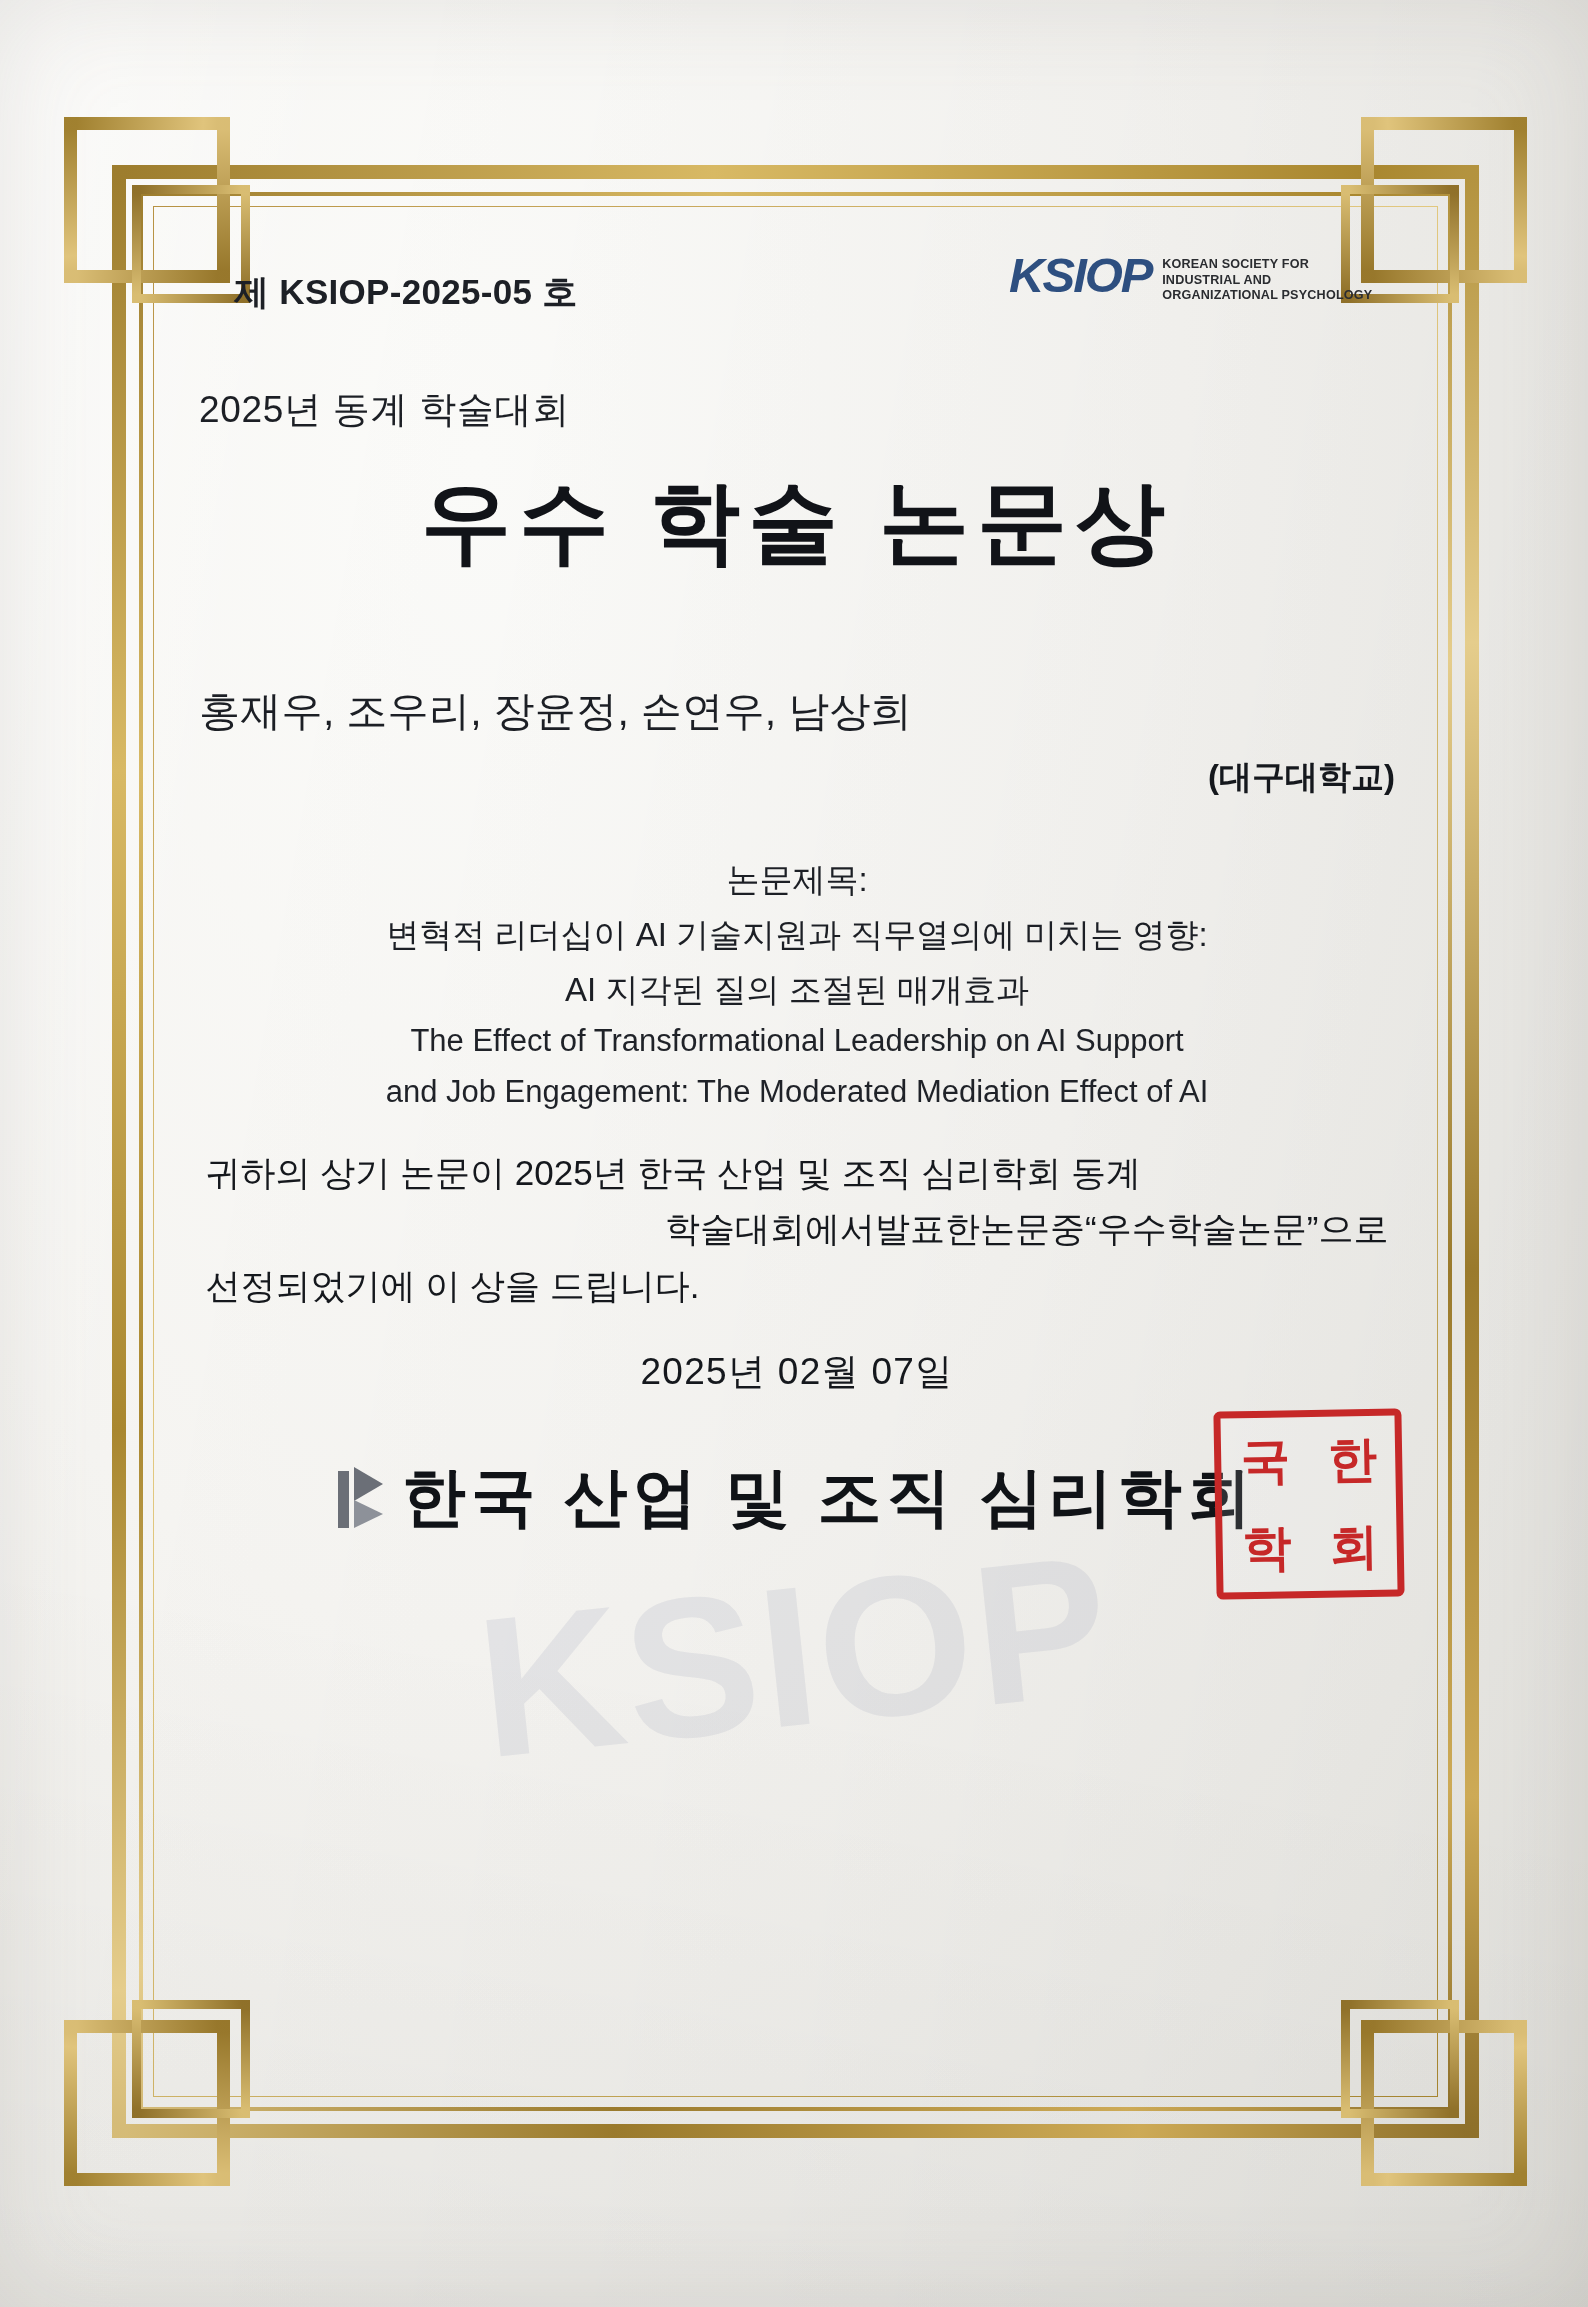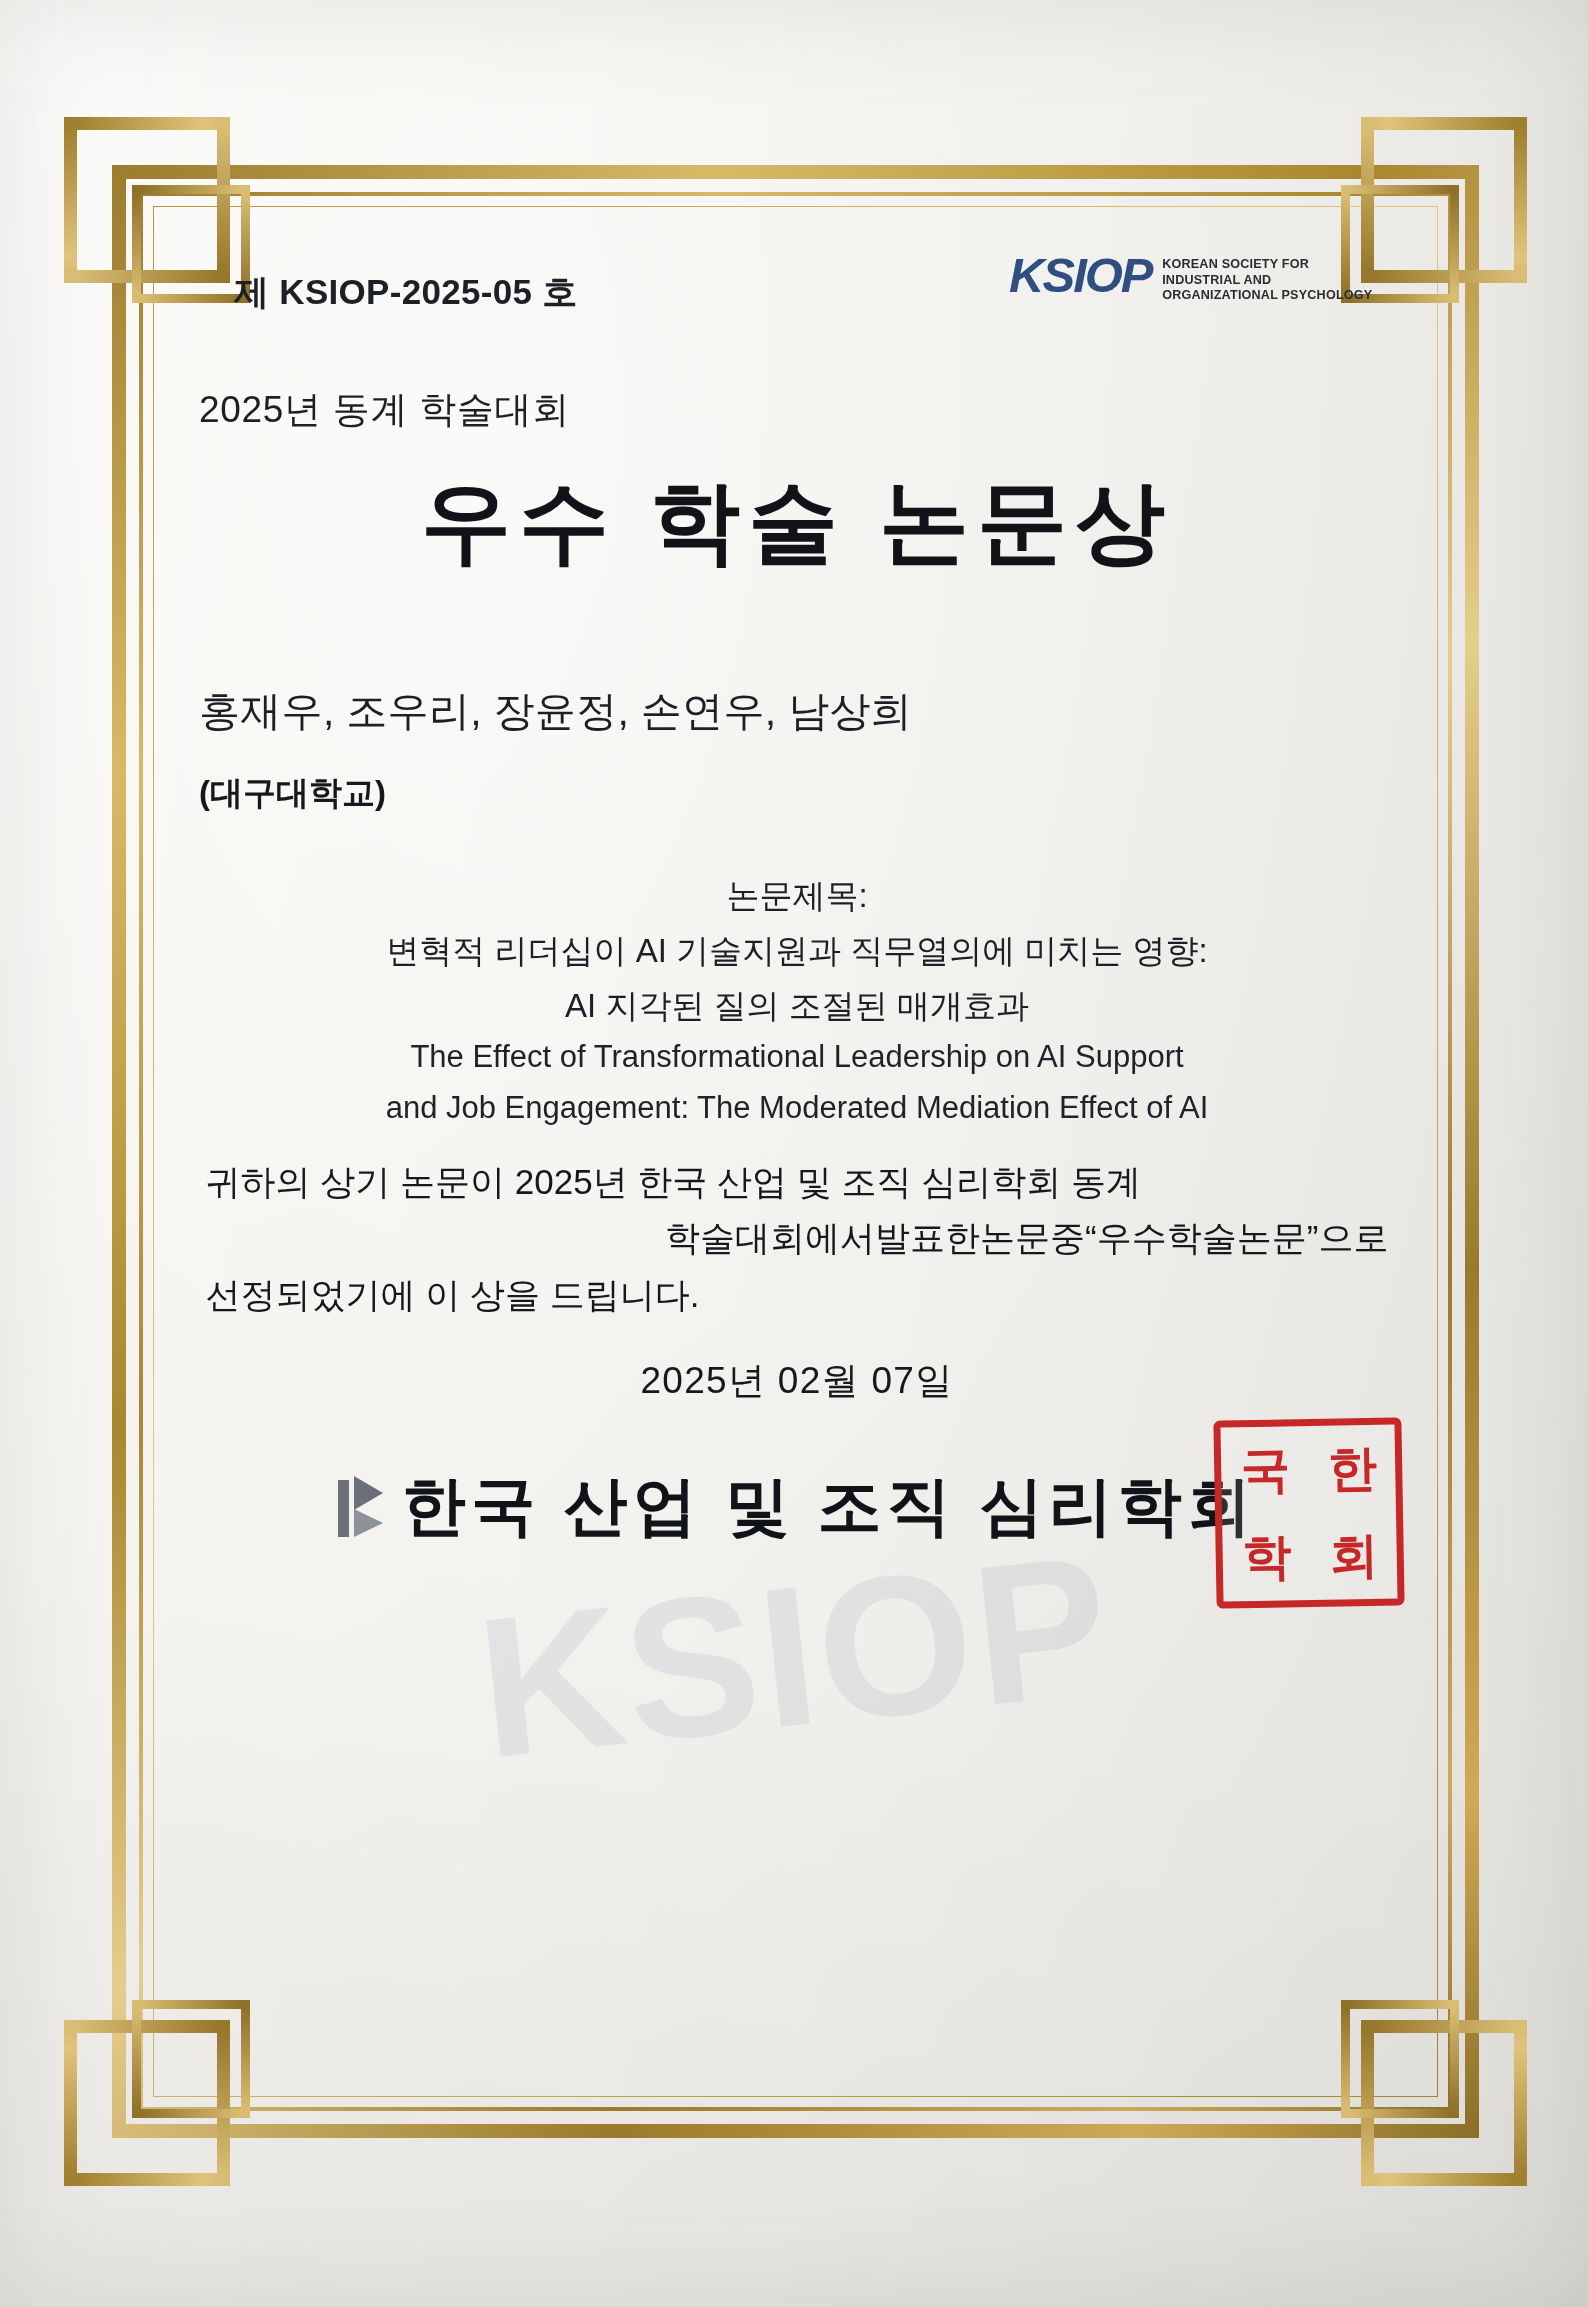--- a/index.html
+++ b/index.html
@@ -171,24 +171,24 @@
     color: #111318;
   }
 
   #recipients {
     font-size: 41px;
     margin-top: 100px;
     letter-spacing: 0.3px;
     color: #1c1f25;
   }
   #affiliation {
-    text-align: left;
+    text-align: right;
     font-size: 33px;
     font-weight: 700;
-    margin-top: 32px;
+    margin-top: 16px;
     color: #15181d;
   }
 
   #paper-label {
     text-align: center;
     font-size: 33px;
     margin-top: 58px;
     color: #1c1f25;
   }
   .paper-title-ko {
@@ -200,21 +200,21 @@
   }
   .paper-title-en {
     text-align: center;
     font-size: 31px;
     margin-top: 6.6px;
     line-height: 1.42;
     color: #1f2228;
   }
 
   #body-paragraph {
-    margin-top: 24px;
+    margin-top: 31px;
     font-size: 35px;
     line-height: 1.62;
     color: #15181d;
     text-align: justify;
     text-align-last: left;
     padding: 0 6.6px;
   }
   #body-paragraph .ln {
     display: block;
     white-space: nowrap;

